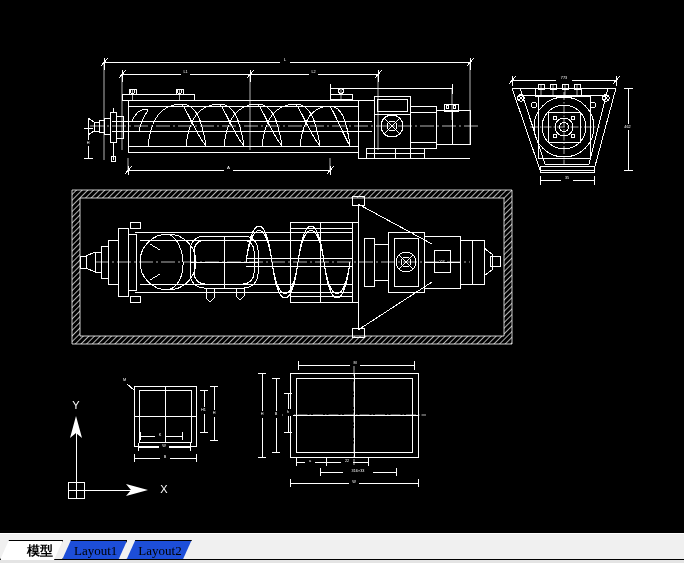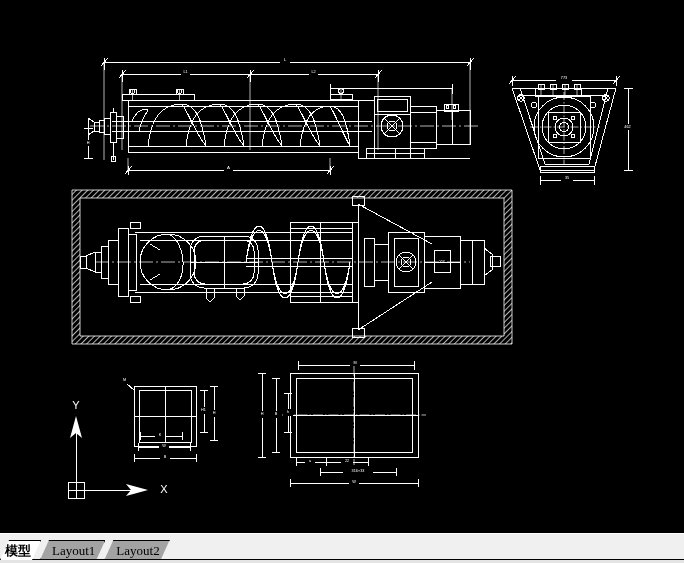--- a/index.html
+++ b/index.html
@@ -11,25 +11,25 @@
   #canvas-area{position:absolute;left:0;top:0;width:684px;height:533px;background:#000;overflow:hidden;}
   #canvas-area svg{position:absolute;left:0;top:0;}
 
   
   #statusbar{position:absolute;left:0;top:533px;width:684px;height:30px;
     background:#f0f0f0;border-top:1px solid #ffffff;}
   #tabstrip{position:absolute;left:0;top:4px;height:22px;width:684px;
     display:flex;align-items:flex-end;}
   .tab{position:relative;height:19px;line-height:19px;padding:0 9px 0 11px;
     font-family:"Liberation Serif",serif;font-size:13px;color:#000;
-    background:#a3a3a3;border:1px solid #000;border-bottom:none;
+    background:#1d4ed8;border:1px solid #000;border-bottom:none;
     margin-right:-1px;white-space:nowrap;
     clip-path:polygon(9px 0,100% 0,calc(100% - 9px) 100%,0 100%);}
   .tab.active{background:#ffffff;color:#000;font-weight:700;z-index:5;}
-  .tab.model{padding-left:4px;}
+  .tab.model{padding-left:26px;}
   #tabrule{position:absolute;left:0;top:25px;width:684px;height:1px;background:#000;}
   #statusline{position:absolute;left:0;top:26px;width:684px;height:4px;background:#e4e4e4;}
 
   
   .ln{stroke:#ffffff;stroke-width:1;fill:none;shape-rendering:crispEdges;}
   .ln-t{stroke:#ffffff;stroke-width:0.7;fill:none;}
   .dimtxt{fill:#ffffff;font-family:"Liberation Sans",sans-serif;font-size:4.4px;
     text-anchor:middle;dominant-baseline:middle;}
   .dimtxt-s{fill:#ffffff;font-family:"Liberation Sans",sans-serif;font-size:3.8px;
     text-anchor:middle;dominant-baseline:middle;}

